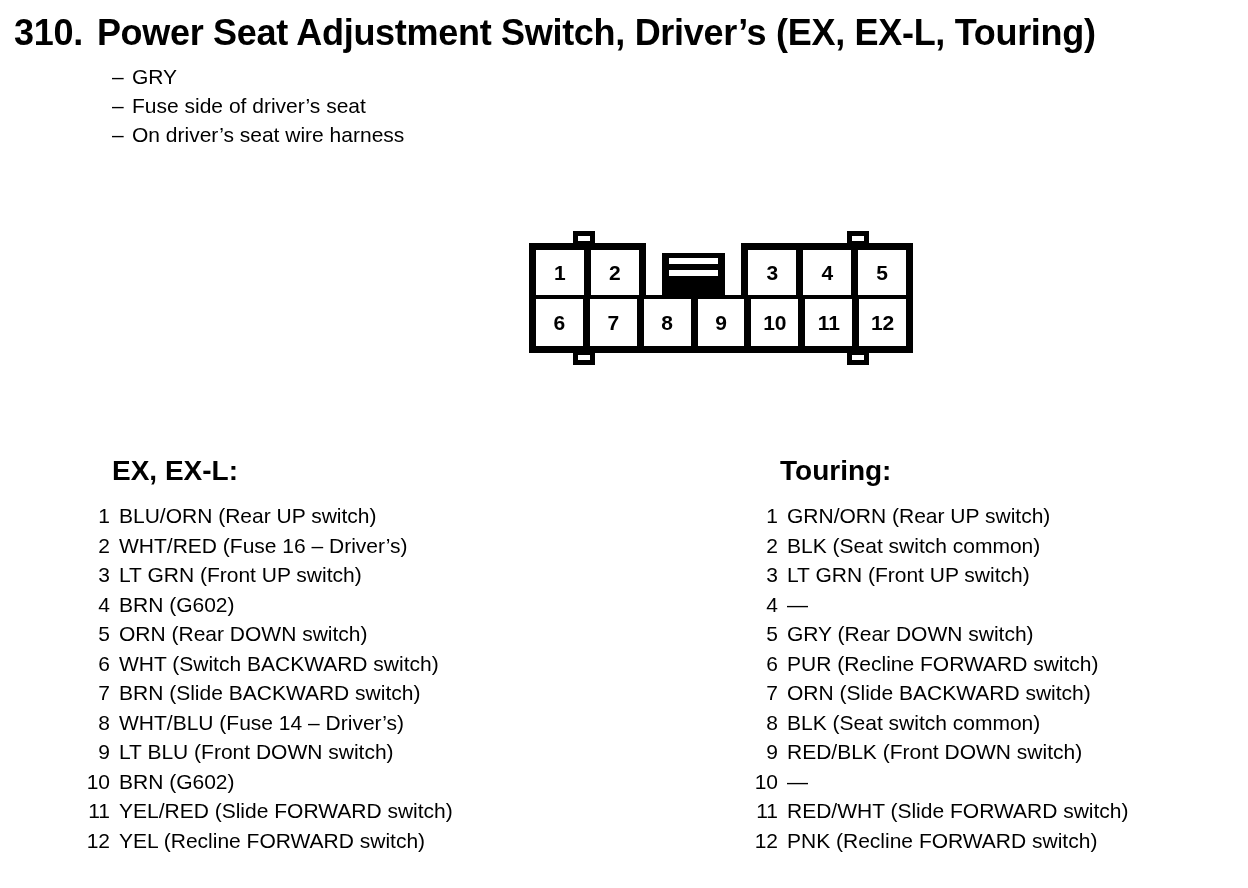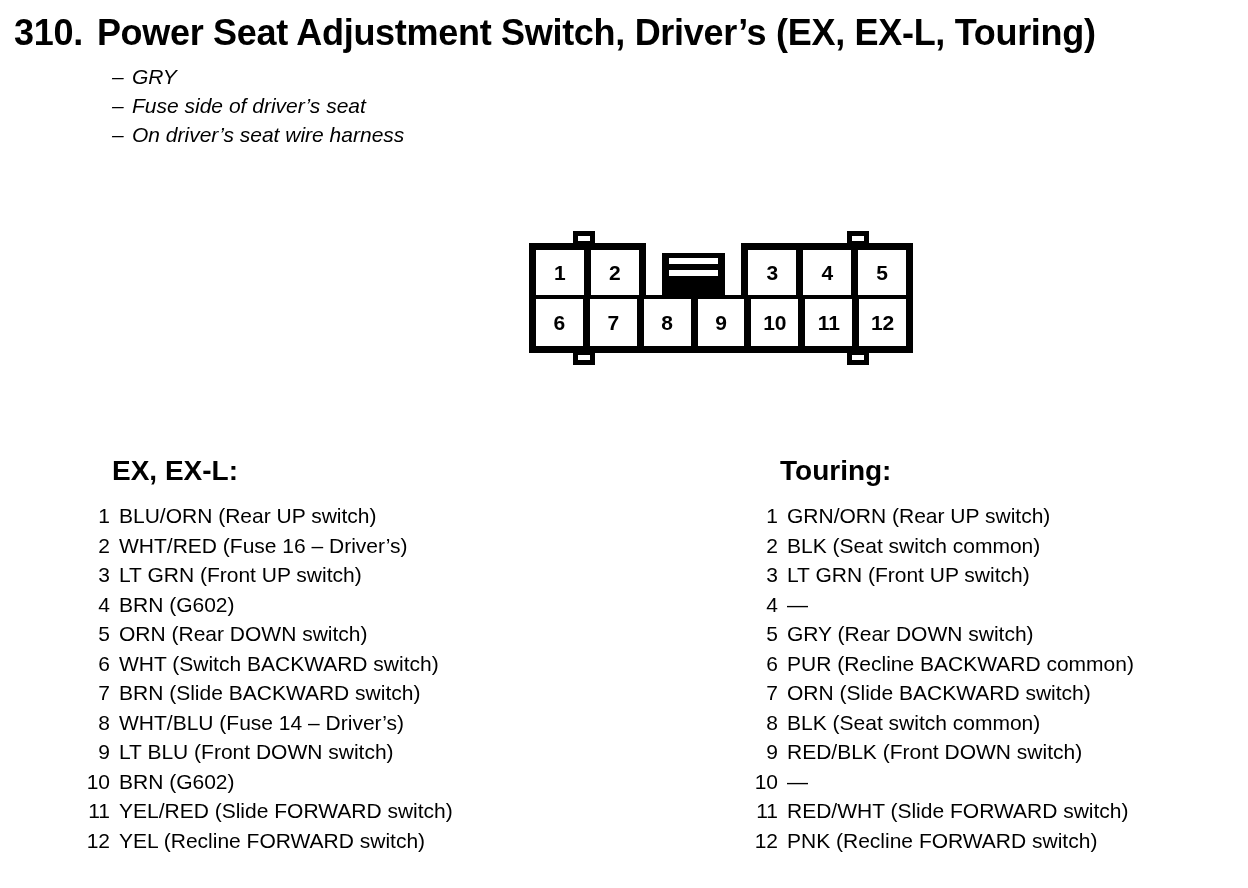--- a/index.html
+++ b/index.html
@@ -30,21 +30,20 @@
 
   .subline-list {
     position: absolute;
     left: 112px;
     top: 62px;
     font-size: 21px;
     line-height: 29px;
   }
   .subline {
     white-space: nowrap;
-    font-style: italic;
   }
   .subline .dash {
     display: inline-block;
     width: 20px;
   }
 
   
   .connector {
     position: absolute;
     left: 529px;
@@ -333,21 +332,21 @@
   <div class="pinrow">
     <span class="pin-no">4</span>
     <span class="pin-desc">—</span>
   </div>
   <div class="pinrow">
     <span class="pin-no">5</span>
     <span class="pin-desc">GRY (Rear DOWN switch)</span>
   </div>
   <div class="pinrow">
     <span class="pin-no">6</span>
-    <span class="pin-desc">PUR (Recline BACKWARD common)</span>
+    <span class="pin-desc">PUR (Recline FORWARD switch)</span>
   </div>
   <div class="pinrow">
     <span class="pin-no">7</span>
     <span class="pin-desc">ORN (Slide BACKWARD switch)</span>
   </div>
   <div class="pinrow">
     <span class="pin-no">8</span>
     <span class="pin-desc">BLK (Seat switch common)</span>
   </div>
   <div class="pinrow">

